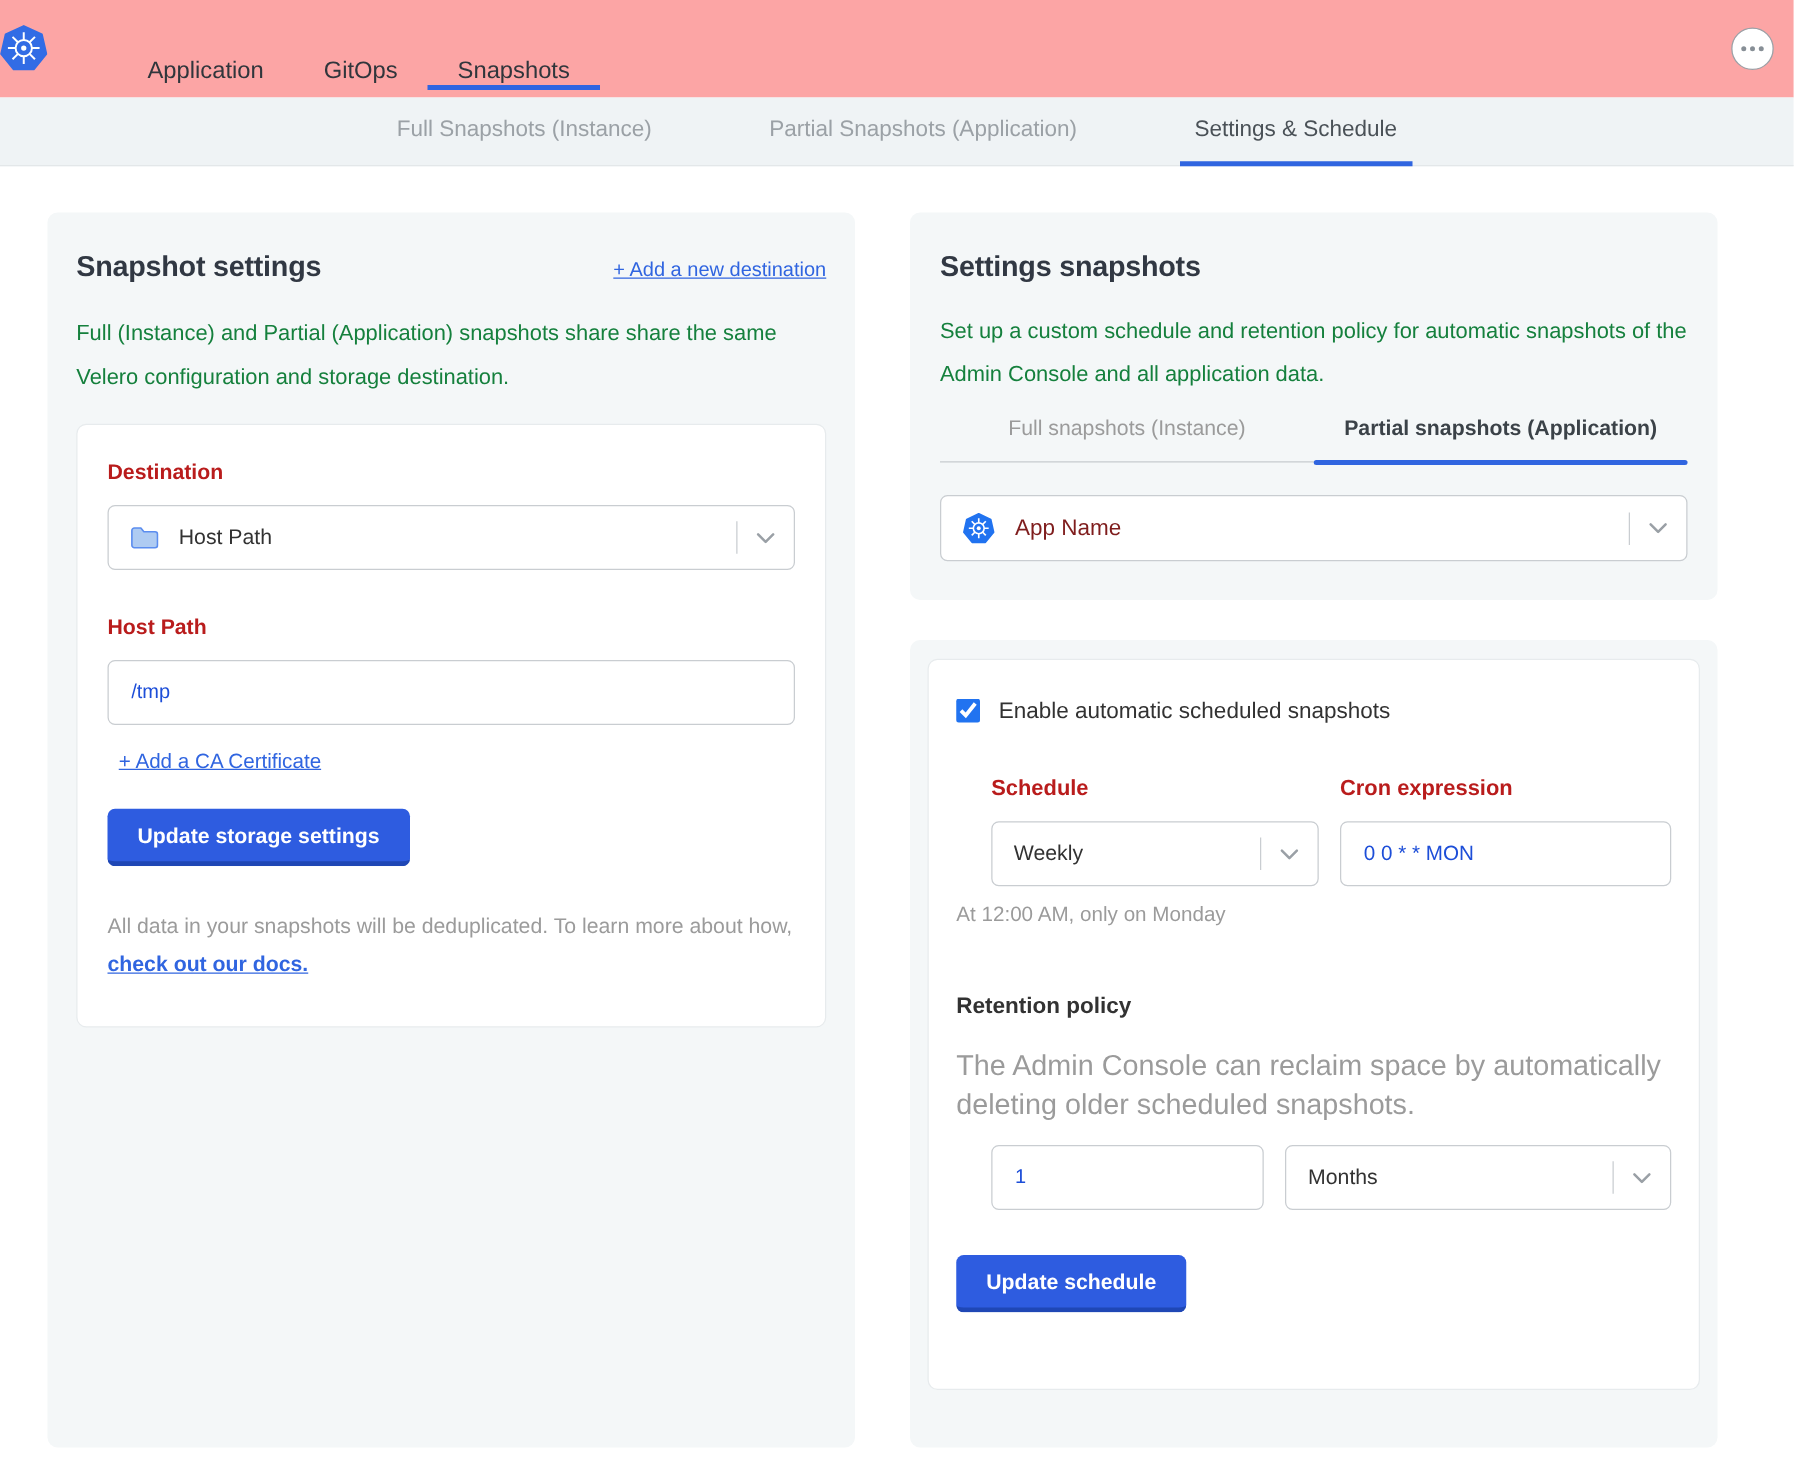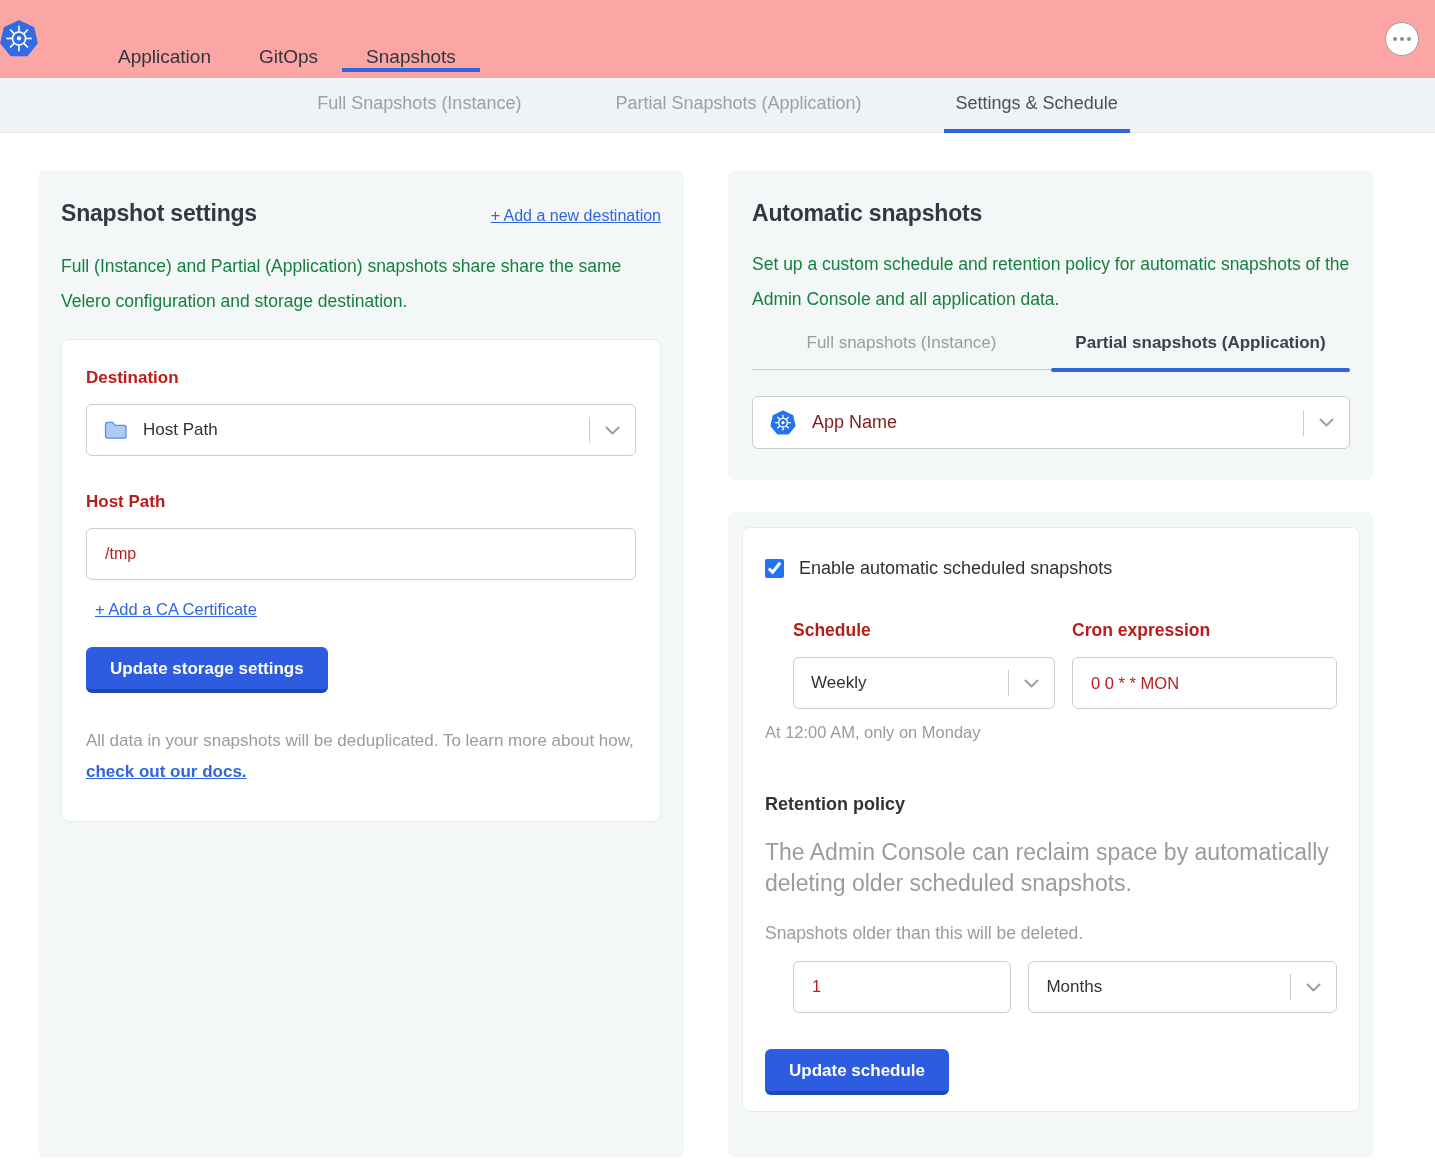--- a/index.html
+++ b/index.html
@@ -103,21 +103,21 @@
   .sel-divider { width: 1px; height: 26px; background: #c9cdd1; align-self: center; }
   .sel-chevron { padding: 0 15px; display: flex; align-items: center; }
 
   .text-input {
     width: 100%;
     height: 52px;
     border: 1px solid #c9cdd1;
     border-radius: 6px;
     padding: 0 18px;
     font-size: 16px;
-    color: #b91c1c;
+    color: #1d4ed8;
     font-family: inherit;
     background: #fff;
   }
 
   .btn-primary {
     display: inline-block;
     background: #2e5ce0;
     border: none;
     border-bottom: 4px solid #1f47b5;
     border-radius: 6px;
@@ -267,21 +267,21 @@
           <span>All data in your snapshots will be deduplicated. To learn more about how,</span>
           <a class="text-link bold" style="font-size:17px">check out our docs.</a>
         </p>
       </div>
     </section>
   </div>
 
   <div class="col-right">
 
     <section class="card-gray auto-card">
-      <h2 class="card-title">Automatic snapshots</h2>
+      <h2 class="card-title">Settings snapshots</h2>
       <p class="card-desc" style="margin-top:20px">Set up a custom schedule and retention policy for automatic snapshots of the Admin Console and all application data.</p>
 
       <div class="inner-tabs">
         <div class="inner-tab">Full snapshots (Instance)</div>
         <div class="inner-tab active">Partial snapshots (Application)</div>
       </div>
 
       <div class="selectbox app-select">
         <span>
           <svg width="26" height="26" viewBox="0 0 36 36">
@@ -338,21 +338,20 @@
           <div class="fg-col-b">
             <div class="field-label">Cron expression</div>
             <input class="text-input" type="text" style="font-size: 16.5px;" value="0 0 * * MON">
           </div>
         </div>
 
         <div class="cron-hint">At 12:00 AM, only on Monday</div>
 
         <div class="retention-title">Retention policy</div>
         <p class="retention-desc">The Admin Console can reclaim space by automatically deleting older scheduled snapshots.</p>
-        <div class="retention-hint">Snapshots older than this will be deleted.</div>
 
         <div class="form-grid retention-grid">
           <div class="fg-col-c">
             <input class="text-input" type="text" value="1" style="">
           </div>
           <div class="fg-col-d">
             <div class="selectbox">
               <span class="sel-label" style="margin-left:0">Months</span>
               <span class="sel-right">
                 <span class="sel-divider"></span>

